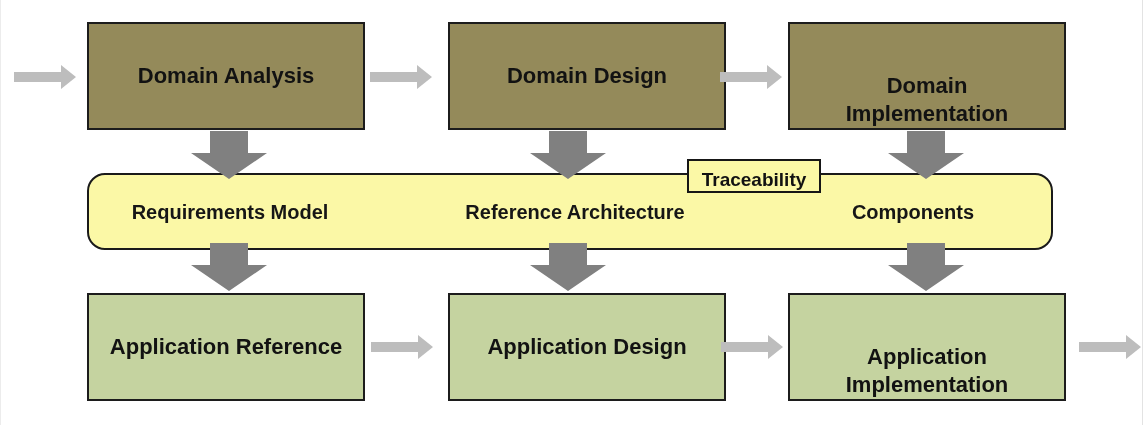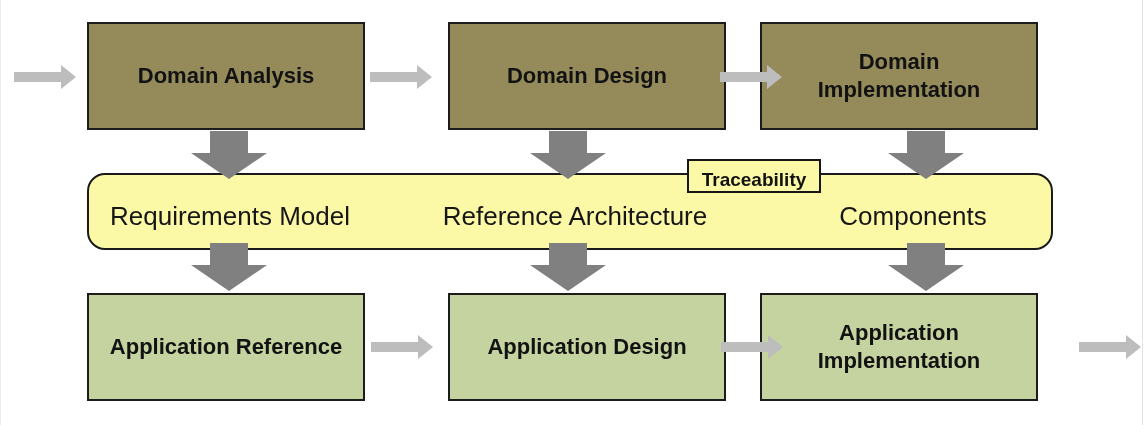--- a/index.html
+++ b/index.html
@@ -27,36 +27,37 @@
     z-index:1;
   }
   .box .label {
     font-size:22px; font-weight:bold; color:#121212;
     line-height:1.27; white-space:pre-line;
   }
   .row-domain      { top:22px;  background:#948A5A; }
   .row-application { top:293px; background:#C5D3A0; }
   .col1 { left:87px; }
   .col2 { left:437px;margin-left:11px; }
-  .col3 { left:760px; }
+  .col3 { left:788px;align-items:flex-end; }
 
   .band {
     position:absolute;
     left:87px; top:173px; width:966px; height:77px;
     background:#FBF8A6;
     border:2px solid #1a1a1a;
     border-radius:18px;
     z-index:1;
   }
   .band-label {
     position:absolute; top:201px;
     transform:translateX(-50%);
-    font-size:26px; color:#161616;
+    font-size:20px; color:#161616;
     white-space:nowrap;
     z-index:2;
+    font-weight:bold;
   }
   .band-label.l1 { left:230px; }
   .band-label.l2 { left:575px; }
   .band-label.l3 { left:913px; }
 
   .tag {
     position:absolute;
     left:687px; top:159px; width:134px; height:34px;
     background:#FBF8A6;
     border:2px solid #161616;

